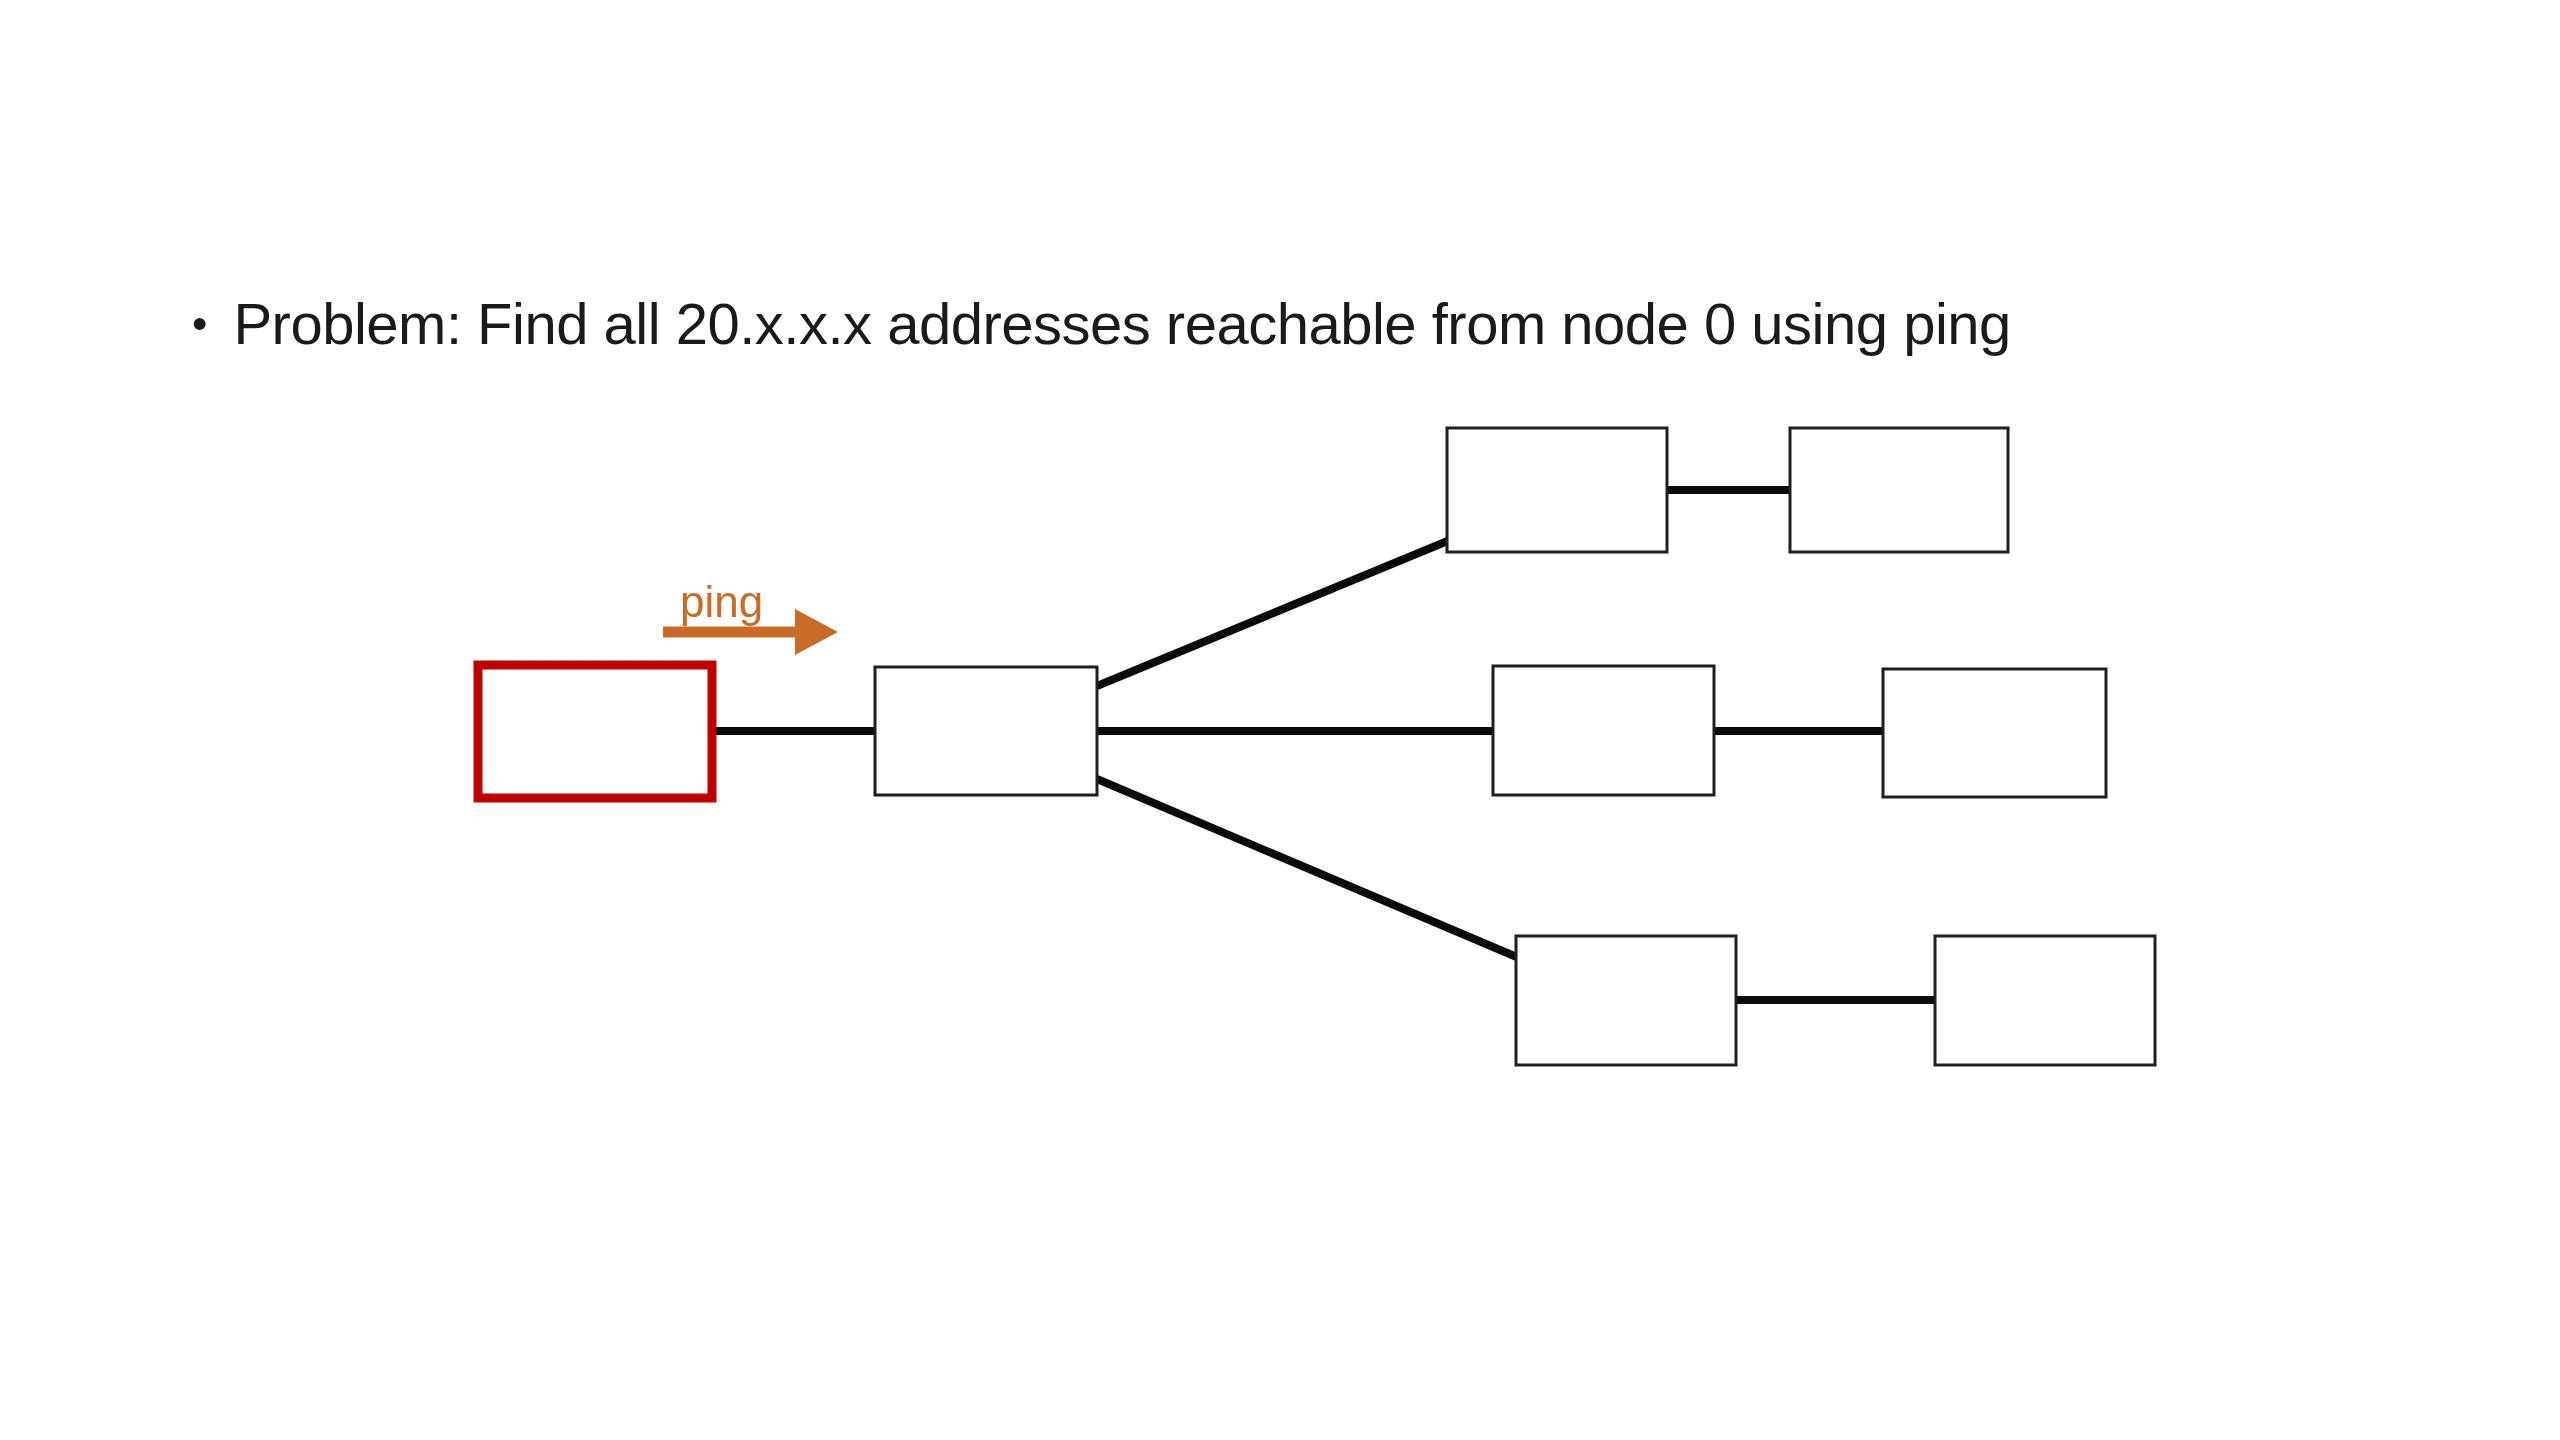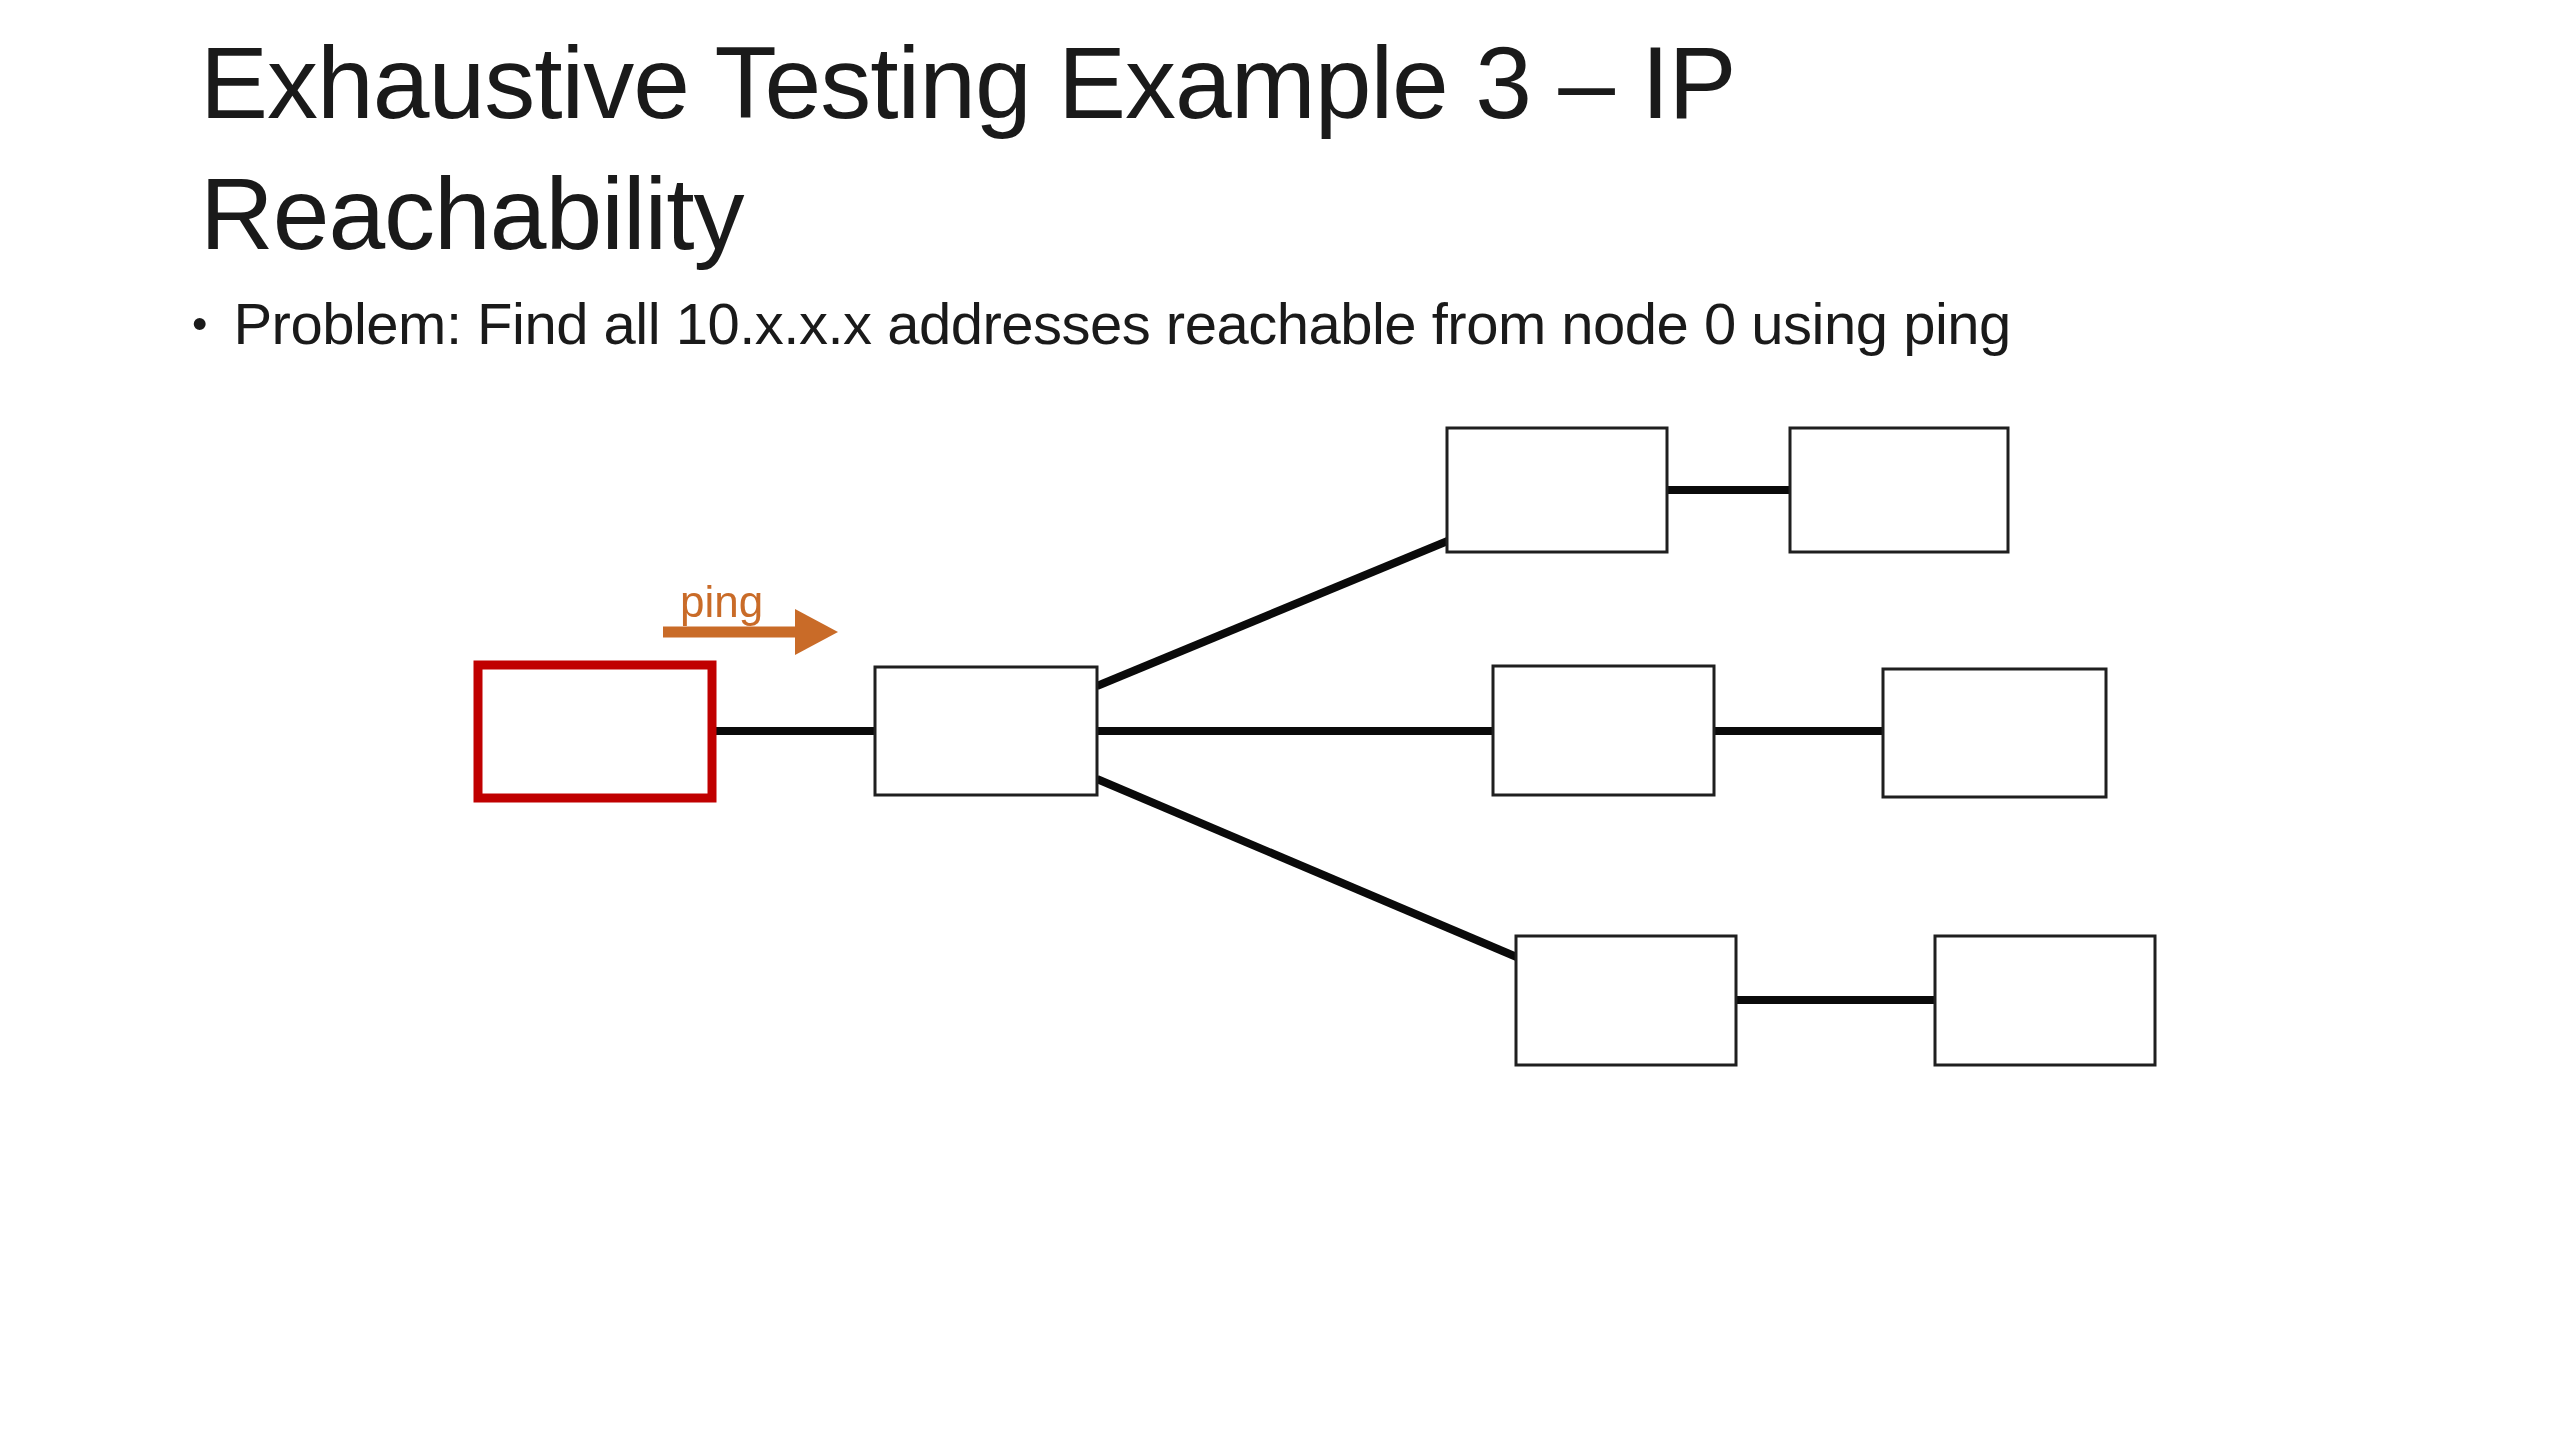--- a/index.html
+++ b/index.html
@@ -58,25 +58,24 @@
   .ping-label-text {
     font-family: "Liberation Sans", sans-serif;
     font-size: 44px;
   }
 </style>
 </head>
 <body>
 
 <div class="slide">
 
-  <div class="slide-title">Exhaustive Testing Example 3 – IP Reachability</div>
 
   <div class="bullet-row">
     <span class="bullet-marker">•</span>
-    <span class="bullet-text">Problem: Find all 10.x.x.x addresses reachable from node 0 using ping</span>
+    <span class="bullet-text">Problem: Find all 20.x.x.x addresses reachable from node 0 using ping</span>
   </div>
 
   <svg class="diagram-svg" viewBox="0 0 2560 1440">
 
     <line x1="712" y1="731" x2="875" y2="731" stroke-width="8" stroke="#0a0a0a"></line>
     <line x1="1097" y1="686" x2="1450" y2="540" stroke-width="8" stroke="#0a0a0a"></line>
     <line x1="1097" y1="731" x2="1493" y2="731" stroke-width="8" stroke="#0a0a0a"></line>
     <line x1="1097" y1="779" x2="1519" y2="958" stroke-width="8" stroke="#0a0a0a"></line>
     <line x1="1667" y1="490" x2="1790" y2="490" stroke-width="8" stroke="#0a0a0a"></line>
     <line x1="1714" y1="731" x2="1883" y2="731" stroke-width="8" stroke="#0a0a0a"></line>

